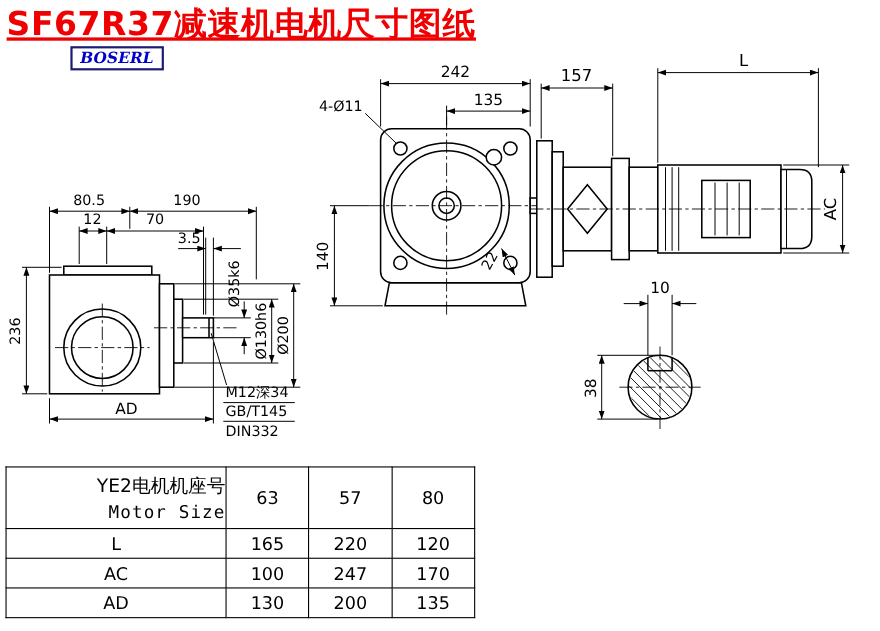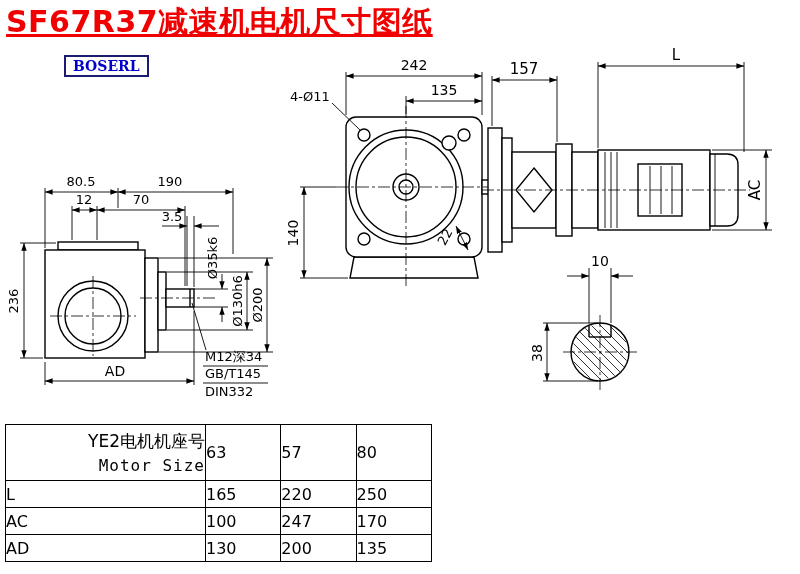--- a/index.html
+++ b/index.html
@@ -6,42 +6,42 @@
   html,body { width:800px; height:574px; }
   body { position:relative; background:#ffffff; font-family:"DejaVu Sans",sans-serif; overflow:hidden; }
 
   .page-title {
     position:absolute; left:6px; top:2px;
     font-size:30px; font-weight:bold; color:#f00000; letter-spacing:0.5px;
     white-space:nowrap;
     text-decoration:underline;
   }
   .brand-box {
-    position:absolute; left:64px; top:55px;
+    position:absolute; left:64px; top:42px;
     border:2px solid #1b1b70; background:#ffffff;
     padding:0 7px; font-family:"DejaVu Serif",serif;
-    font-size:14px; font-weight:bold; color:#0000c8; line-height:18px;
+    font-size:14px; font-weight:bold; color:#0000c8; line-height:18px;font-style:italic;
   }
 
   svg.draw { position:absolute; left:0; top:0; }
   .ol  { fill:none;    stroke:#000; stroke-width:1.4; }
   .ol2 { fill:#ffffff; stroke:#000; stroke-width:1.4; }
   .tl  { fill:none; stroke:#000; stroke-width:0.9; }
   .dl  { fill:none; stroke:#000; stroke-width:0.9; }
   .cl  { fill:none; stroke:#000; stroke-width:0.8; stroke-dasharray:12 3 3 3; }
   .hatch line { stroke:#000; stroke-width:0.8; }
   text.d  { font-family:"DejaVu Sans",sans-serif; font-size:13px; fill:#000; }
   text.d2 { font-family:"DejaVu Sans",sans-serif; font-size:15px; fill:#000; }
   text.d3 { font-family:"DejaVu Sans",sans-serif; font-size:14px; fill:#000; }
 
   table.spec {
     position:absolute; left:5px; top:424px; width:426px;
     border-collapse:collapse; table-layout:fixed; background:#fff;
   }
-  .spec td { border:1.6px solid #000; font-size:16px; color:#000; height:27px; padding:0; }
+  .spec td { border:1.6px solid #000; text-align:center; font-size:16px; color:#000; height:27px; padding:0; }
   .spec td.hdr { height:56px; text-align:right; padding-left:12px; font-size:17px; }
   .spec td.szc { height:56px; }
   .spec .en { font-family:"DejaVu Sans Mono",monospace; font-size:16px; letter-spacing:1px; margin-top:3px; }
   .spec col.c0 { width:200px; }
   .spec col.cn { width:75.3px; }
 </style>
 </head>
 <body>
 
 <svg class="draw" width="800" height="574" viewBox="0 0 800 574">
@@ -245,21 +245,21 @@
       <div class="en">Motor Size</div>
     </td>
     <td class="szc">63</td>
     <td class="szc">57</td>
     <td class="szc">80</td>
   </tr>
   <tr>
     <td>L</td>
     <td>165</td>
     <td>220</td>
-    <td>250</td>
+    <td>120</td>
   </tr>
   <tr>
     <td>AC</td>
     <td>100</td>
     <td>247</td>
     <td>170</td>
   </tr>
   <tr>
     <td>AD</td>
     <td>130</td>

